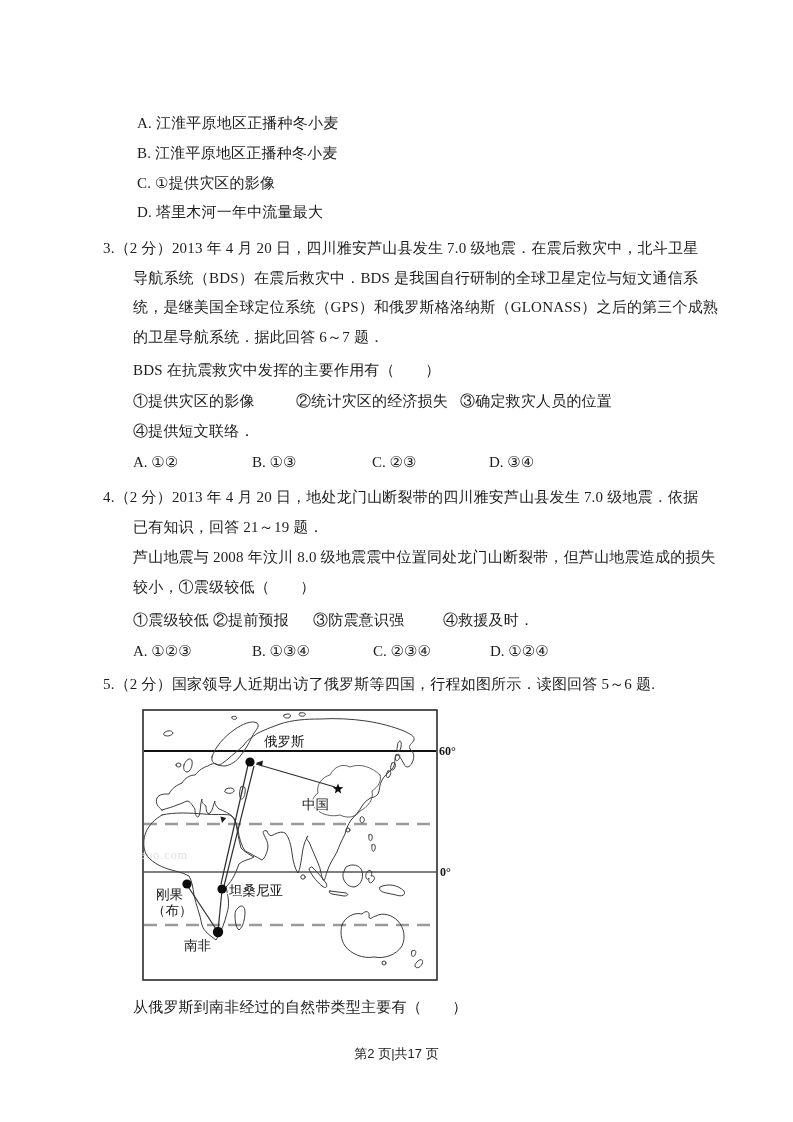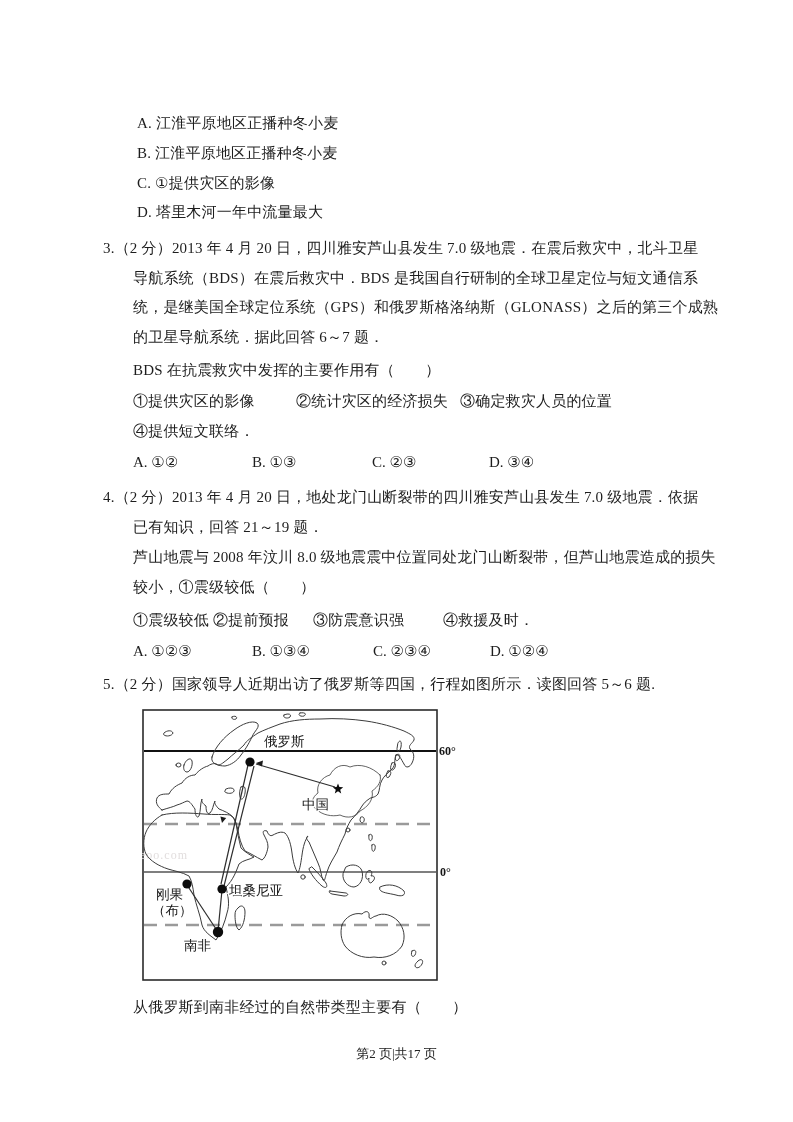--- a/index.html
+++ b/index.html
@@ -5,21 +5,21 @@
   html,body{margin:0;padding:0;background:#ffffff;}
   .page{
     position:relative;width:793px;height:1122px;background:#fff;overflow:hidden;
     font-family:"Liberation Serif","DejaVu Serif",serif;
     font-size:15px;color:#1d1d1d;margin-top:9px;
   }
   .line{position:absolute;white-space:pre;line-height:20px;letter-spacing:0.2px;}
   .ansrow span{position:absolute;white-space:pre;text-align:center;}
   .footer{
     position:absolute;left:0;right:0;text-align:center;
-    font-family:Liberation Serif, serif;
+    font-family:Liberation Sans, sans-serif;
     font-size:13px;color:#222;
   }
   figure.mapfig{position:absolute;left:142px;top:700px;margin:0;width:335px;height:274px;}
   svg text{
     font-family:"Liberation Serif","DejaVu Serif",serif;
     font-size:13.5px;fill:#161616;
     paint-order:stroke;stroke:#ffffff;stroke-width:2.5px;
   }
   svg text.lat{font-size:12px;font-weight:bold;stroke-width:0;}
   svg text.wm{font-size:12px;fill:#e2dede;stroke-width:0;letter-spacing:1px;}

